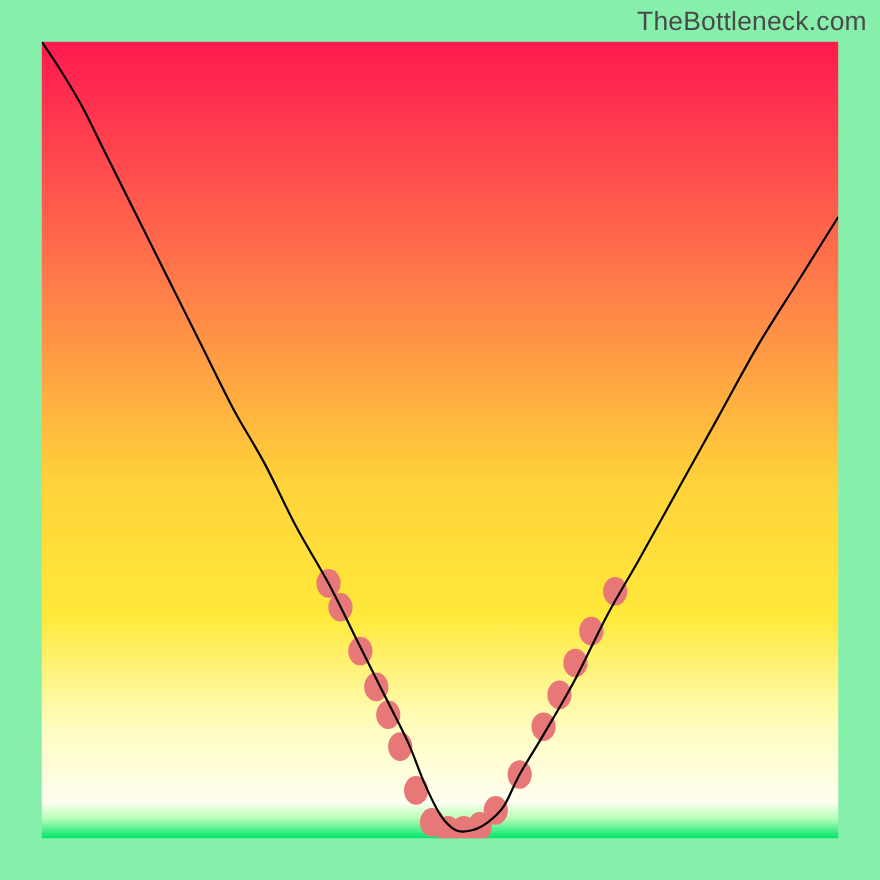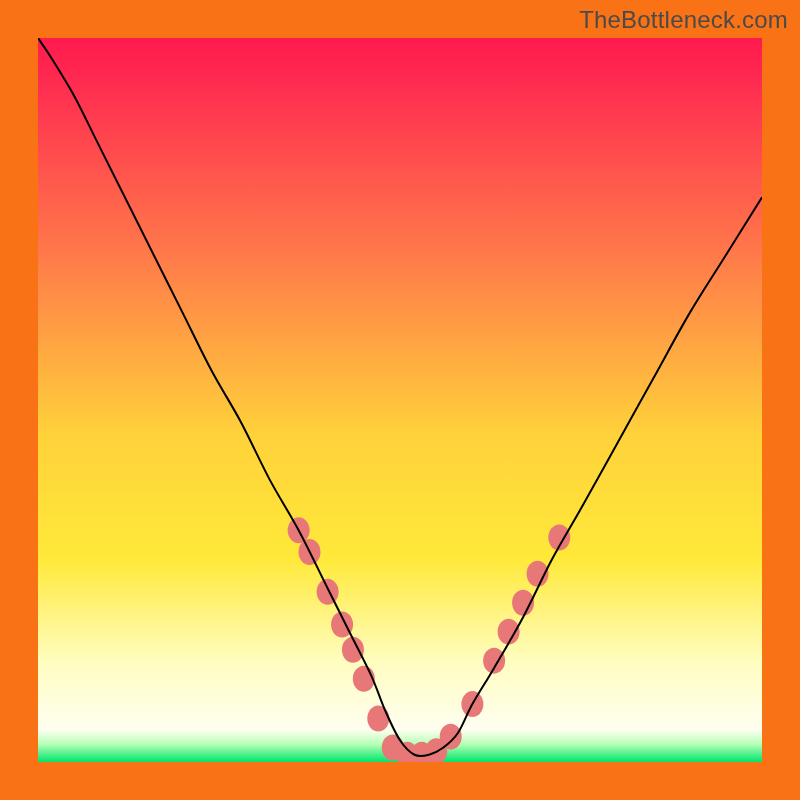--- a/index.html
+++ b/index.html
@@ -1,21 +1,21 @@
 <!DOCTYPE html>
 <html><head>
 <meta charset="utf-8">
 <style>
   * { margin: 0; padding: 0; box-sizing: border-box; }
   html, body { width: 800px; height: 800px; overflow: hidden; background: #000; }
   .stage {
     position: relative;
     width: 800px;
     height: 800px;
-    background: #f97316;
+    background: #86efac;
   }
   .watermark {
     position: absolute;
     top: 6px;
     right: 12px;
     font-family: Arial, Helvetica, sans-serif;
     font-size: 24px;
     font-weight: 500;
     color: #4a4a4a;
     z-index: 10;

